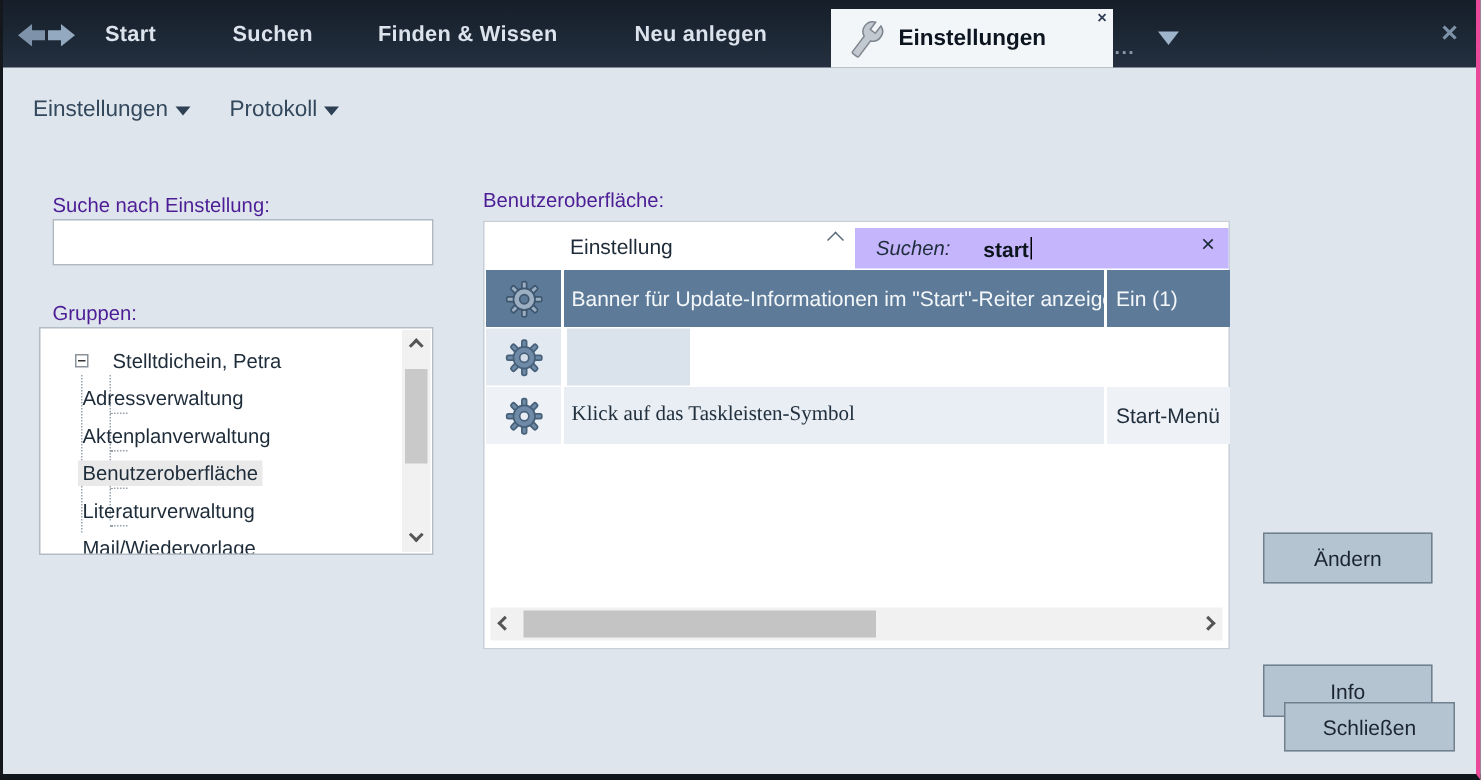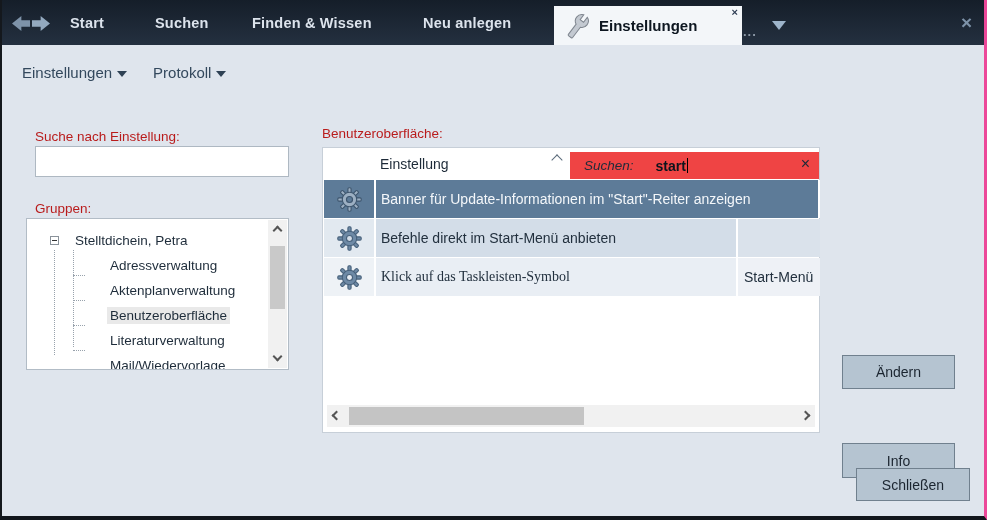--- a/index.html
+++ b/index.html
@@ -27,52 +27,52 @@
   .win-close{position:absolute;right:12px;top:14px;color:#7d92a8;font-size:19px;font-weight:bold;line-height:17px;}
 
   
   .menubar{position:absolute;left:0;top:45px;right:0;height:55px;display:flex;align-items:center;
            padding-left:20px;gap:26px;}
   .menuitem{display:flex;align-items:center;gap:5px;color:#33485d;font-size:15px;}
   .menu-caret{width:0;height:0;border-left:5px solid transparent;border-right:5px solid transparent;
               border-top:6px solid #2e4154;margin-top:2px;}
 
   
-  .lbl-small{position:absolute;color:#b91c1c;font-size:13.5px;}
+  .lbl-small{position:absolute;color:#4c1d95;font-size:13.5px;}
   .search-input{position:absolute;left:33px;top:146px;width:254px;height:31px;background:#fff;
                 border:1px solid #aeb8c2;font-size:13.5px;padding:0 6px;color:#1c2833;outline:none;}
   .listbox{position:absolute;left:24px;top:218px;width:263px;height:152px;background:#fff;
            border:1px solid #b2bcc6;overflow:hidden;}
   .tree{position:absolute;left:0;top:9px;right:22px;font-size:13.5px;color:#1e2c3a;}
   .titem{height:25px;display:flex;align-items:center;position:relative;white-space:nowrap;}
   .titem .txt{padding:1px 3px;}
   .titem.sel .txt{background:#e9e9e9;}
   .t-root{padding-left:45px;}
-  .t-child{padding-left:80px;}
+  .t-child{padding-left:25px;}
   .expander{position:absolute;left:23px;top:8px;width:9px;height:9px;background:#fff;
             border:1px solid #8a929a;}
   .expander::after{content:"";position:absolute;left:1px;top:3px;width:5px;height:1px;background:#333;}
   .vline1{position:absolute;left:27px;top:31px;bottom:14px;width:0;border-left:1px dotted #98a2ac;}
   .vline2{position:absolute;left:46px;top:31px;bottom:22px;width:0;border-left:1px dotted #98a2ac;}
   .hdash{position:absolute;left:46px;width:12px;height:0;border-top:1px dotted #98a2ac;}
   .vscroll{position:absolute;right:1px;top:1px;width:19px;bottom:1px;background:#f1f1f1;}
   .vthumb{position:absolute;left:2px;right:2px;top:26px;height:63px;background:#c9c9c9;}
   .chev{display:block;width:7px;height:7px;border-left:2px solid #555;border-top:2px solid #555;}
   .chev.up{transform:rotate(45deg);margin:7px auto 0;}
   .chev.down{transform:rotate(225deg);margin:0 auto;position:absolute;bottom:8px;left:6px;}
   .chev.left{transform:rotate(-45deg);}
   .chev.right{transform:rotate(135deg);}
 
   
   .table{position:absolute;left:320px;top:147px;width:498px;height:286px;background:#fff;
          border:1px solid #c7cfd8;}
   .thead-label{position:absolute;left:57px;top:8px;font-size:14px;color:#1d2a38;}
   .sort-caret{position:absolute;left:230px;top:8px;width:8px;height:8px;
               border-left:1.6px solid #5a6a7a;border-top:1.6px solid #5a6a7a;transform:rotate(45deg);}
-  .tsearch{position:absolute;left:247px;top:4px;width:249px;height:27px;background:#ef4444;
+  .tsearch{position:absolute;left:247px;top:4px;width:249px;height:27px;background:#c4b5fd;
            display:flex;align-items:center;}
   .tsearch .slabel{font-style:italic;font-size:13.5px;color:#1e2c3a;margin-left:14px;}
   .tsearch .sval{font-weight:bold;font-size:14px;color:#0c141c;margin-left:22px;}
   .cursorbar{display:inline-block;width:1px;height:15px;background:#000;vertical-align:-2px;margin-left:1px;}
   .tsearch .sclose{position:absolute;right:9px;top:3px;font-size:16px;color:#1c2a38;}
   .trow{position:absolute;left:1px;width:496px;height:38px;display:flex;font-size:14px;color:#22303e;}
   .c-icon{width:50px;display:flex;align-items:center;justify-content:center;}
   .c-gap{width:2px;background:#fff;}
   .c-name{flex:1;display:flex;align-items:center;padding-left:5px;white-space:nowrap;overflow:hidden;}
   .c-val{width:82px;display:flex;align-items:center;padding-left:6px;white-space:nowrap;}
@@ -208,41 +208,41 @@
             <rect x="10.6" y="1.6" width="2.8" height="4.6" rx="1" transform="rotate(270 12 12)"></rect>
             <rect x="10.6" y="1.6" width="2.8" height="4.6" rx="1" transform="rotate(315 12 12)"></rect>
             <circle cx="12" cy="12" r="6.4"></circle>
           </g>
           <circle class="g-hole" cx="12" cy="12" r="2.7"></circle>
         </svg>
       </div>
       <div class="c-gap"></div>
       <div class="c-name">Banner für Update-Informationen im "Start"-Reiter anzeigen</div>
       <div class="c-gap"></div>
+      <div class="c-val">Ein (1)</div>
     </div>
 
     <div class="trow row1">
       <div class="c-icon">
         <svg class="gear" viewBox="0 0 24 24">
           <g class="g-body">
             <rect x="10.6" y="1.6" width="2.8" height="4.6" rx="1"></rect>
             <rect x="10.6" y="1.6" width="2.8" height="4.6" rx="1" transform="rotate(45 12 12)"></rect>
             <rect x="10.6" y="1.6" width="2.8" height="4.6" rx="1" transform="rotate(90 12 12)"></rect>
             <rect x="10.6" y="1.6" width="2.8" height="4.6" rx="1" transform="rotate(135 12 12)"></rect>
             <rect x="10.6" y="1.6" width="2.8" height="4.6" rx="1" transform="rotate(180 12 12)"></rect>
             <rect x="10.6" y="1.6" width="2.8" height="4.6" rx="1" transform="rotate(225 12 12)"></rect>
             <rect x="10.6" y="1.6" width="2.8" height="4.6" rx="1" transform="rotate(270 12 12)"></rect>
             <rect x="10.6" y="1.6" width="2.8" height="4.6" rx="1" transform="rotate(315 12 12)"></rect>
             <circle cx="12" cy="12" r="6.4"></circle>
           </g>
           <circle class="g-hole" cx="12" cy="12" r="2.7"></circle>
         </svg>
       </div>
       <div class="c-gap"></div>
-      <div class="c-name">Befehle direkt im Start-Menü anbieten</div>
       <div class="c-gap"></div>
       <div class="c-val"></div>
     </div>
 
     <div class="trow row2">
       <div class="c-icon">
         <svg class="gear" viewBox="0 0 24 24">
           <g class="g-body">
             <rect x="10.6" y="1.6" width="2.8" height="4.6" rx="1"></rect>
             <rect x="10.6" y="1.6" width="2.8" height="4.6" rx="1" transform="rotate(45 12 12)"></rect>

